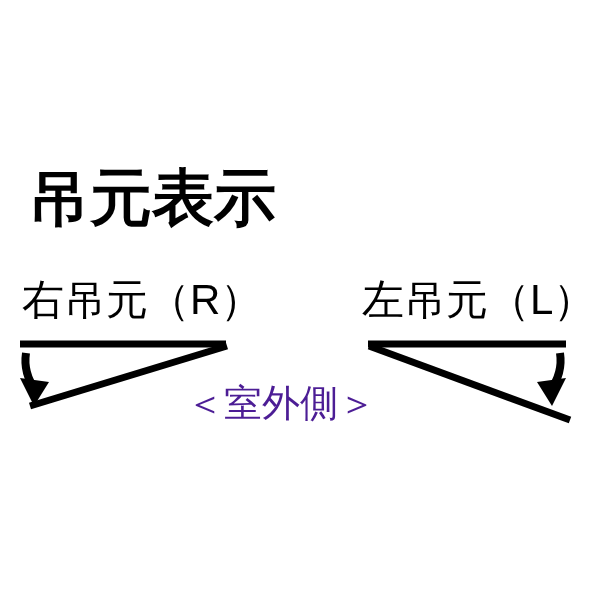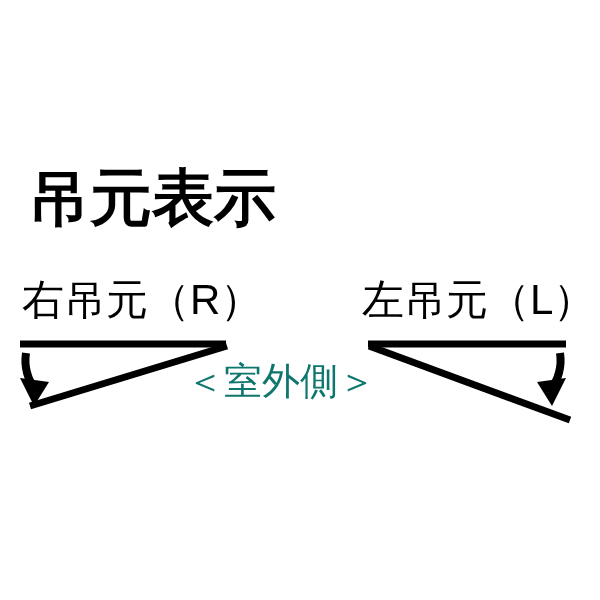--- a/index.html
+++ b/index.html
@@ -45,26 +45,26 @@
     font-weight: 400;
     white-space: nowrap;
     color: #000000;
   }
   .hinge-label.left  { left: 22px; }
   .hinge-label.right { left: 362px; }
 
   .outside-label {
     position: absolute;
     left: 186px;
-    top: 359px;
+    top: 381px;
     font-size: 38px;
     line-height: 44px;
     font-weight: 400;
     white-space: nowrap;
-    color: #0f766e;
+    color: #4c1d95;
   }
 
   .diagram-svg {
     position: absolute;
     left: 0;
     top: 0;
     width: 600px;
     height: 600px;
     pointer-events: none;
   }

